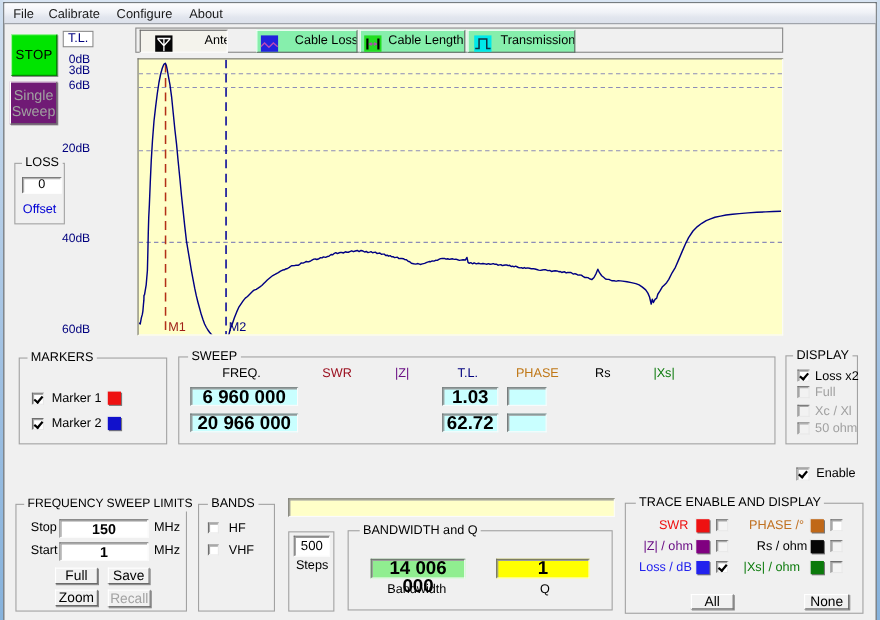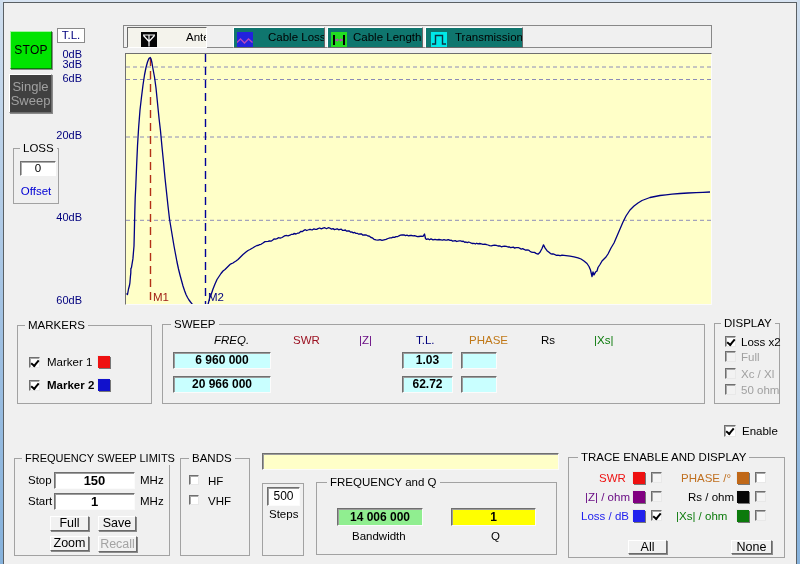--- a/index.html
+++ b/index.html
@@ -8,54 +8,60 @@
 #fL{left:0;top:0;width:3px;height:564px;background:linear-gradient(#cfdeee,#9fc0e2 60%,#86b2dc);}
 #fR{left:797px;top:0;width:3px;height:564px;background:linear-gradient(#cfdeee,#9fc0e2 60%,#86b2dc);}
 #fT{left:0;top:0;width:800px;height:2px;background:#d8e4f2;}
 #dL{left:3px;top:2px;width:1px;height:562px;background:#5a6064;}
 #dR{left:796px;top:2px;width:1px;height:562px;background:#5a6064;}
 #dT{left:3px;top:2px;width:794px;height:1px;background:#5a6064;}
 #menubar{left:4px;top:3px;width:792px;height:19px;background:linear-gradient(#fdfdfe,#f0f2f7 45%,#e2e6ee 70%,#dce1eb);border-bottom:1px solid #979ca4;font-size:11.7px;color:#1a1a1a;}
 #menubar span{position:absolute;top:3px;}
 
 #tbar{left:123px;top:25px;width:589px;height:23px;border:1px solid #888;background:#f0f0f0;}
-.tbtn{position:absolute;top:27px;height:21px;background:#0f766e;border:1px solid;border-color:#fff #696969 #696969 #fff;overflow:hidden;}
+.tbtn{position:absolute;top:27px;height:21px;background:#86efac;border:1px solid;border-color:#fff #696969 #696969 #fff;overflow:hidden;}
 .tbtn.sel{background:#f4f3ec;border-color:#696969 #fff #fff #696969;}
 .tbtn .txt{position:absolute;top:3px;font-size:11.5px;color:#000;white-space:nowrap;}
 .ticon{position:absolute;top:4px;width:16px;height:16px;}
 
 #stop{left:10px;top:31px;width:42px;height:38px;background:#00e400;border:1px solid;border-color:#9ff39f #077a07 #077a07 #9ff39f;box-shadow:1px 1px 0 #8a8a8a;color:#000;font-size:12px;letter-spacing:0.3px;text-align:center;line-height:36px;}
-#single{left:9px;top:74px;width:43px;height:39px;background:#404040;border:1px solid;border-color:#fff #6f6f6f #6f6f6f #fff;box-shadow:1px 1px 0 #8a8a8a;color:#a0a0a0;font-size:13px;text-align:center;line-height:14px;padding-top:5px;}
+#single{left:9px;top:74px;width:43px;height:39px;background:#701a75;border:1px solid;border-color:#fff #6f6f6f #6f6f6f #fff;box-shadow:1px 1px 0 #8a8a8a;color:#a0a0a0;font-size:13px;text-align:center;line-height:14px;padding-top:5px;}
 #tlbox{left:57px;top:28px;width:28px;height:15px;background:#fff;border:1px solid #8a8a8a;color:#00007e;font-size:11.5px;text-align:center;line-height:13px;}
 .dbl{position:absolute;width:40px;text-align:right;color:#00007e;font-size:11px;}
 
 .gb{position:absolute;border:1px solid #a2a2a2;}
 .gl{position:absolute;top:-7px;background:#f0f0f0;font-size:11.5px;color:#000;padding:0 3px;white-space:nowrap;line-height:13px;}
 #lossbox{left:20px;top:161px;width:36px;height:15px;background:#fff;border:1px solid;border-color:#6f6f6f #fff #fff #6f6f6f;box-shadow:inset 1px 1px 0 #adadad;text-align:center;font-size:11.5px;line-height:13px;color:#000;}
 #offset{left:13px;top:185px;width:46px;text-align:center;color:#0000d4;font-size:11.5px;}
 
 #chart{left:125px;top:53px;width:587px;height:252px;background:#ffffc8;border:1px solid;border-color:#6f6f6f #fbfbfb #fbfbfb #6f6f6f;overflow:hidden;text-align:center;}
 
-.vbox{position:absolute;border:1px solid;border-color:#6f6f6f #fbfbfb #fbfbfb #6f6f6f;box-shadow:inset 1px 1px 0 #9c9c9c;text-align:center;font-weight:bold;font-size:12px;color:#000;}
+.vbox{position:absolute;border:1px solid;border-color:#6f6f6f #fbfbfb #fbfbfb #6f6f6f;box-shadow:inset 1px 1px 0 #9c9c9c;text-align:center;font-weight:bold;font-size:17px;color:#000;}
 .ebox{position:absolute;background:#fff;border:1px solid;border-color:#6f6f6f #fbfbfb #fbfbfb #6f6f6f;box-shadow:inset 1px 1px 0 #9c9c9c;text-align:center;font-weight:bold;font-size:13px;color:#000;}
 .lbl{position:absolute;font-size:11.5px;color:#000;white-space:nowrap;}
 
 .cb{position:absolute;width:11px;height:11px;background:#fff;border:1px solid;border-color:#6f6f6f #e8e8e8 #e8e8e8 #6f6f6f;box-shadow:inset 1px 1px 0 #a8a8a8;}
 .cb.on:after{content:"";position:absolute;left:1px;top:2px;width:6px;height:3px;border-left:2px solid #000;border-bottom:2px solid #000;transform:rotate(-50deg);}
 .cb.dis{background:#f2f2f2;}
 .csq{position:absolute;width:12px;height:12px;box-shadow:1px 1px 0 #777,-1px -1px 0 #e9e9e9;}
 .btn{position:absolute;background:#f1f1f1;border:1px solid;border-color:#fff #6a6a6a #6a6a6a #fff;box-shadow:1px 1px 0 #8a8a8a;font-size:12.5px;color:#000;text-align:center;}
 </style></head><body>
 <div id="win">
 <div class="abs" id="fT"></div>
     <div class="abs" id="fL"></div>
     <div class="abs" id="fR"></div>
 <div class="abs" id="dT"></div>
     <div class="abs" id="dL"></div>
     <div class="abs" id="dR"></div>
+<div class="abs" id="menubar">
+      <span style="left:8px">File</span>
+      <span style="left:40px">Calibrate</span>
+      <span style="left:102px">Configure</span>
+      <span style="left:168px">About</span>
+    </div>
 
 <div class="abs" id="tbar"></div>
 <div class="tbtn sel" style="left:127px;width:80px;">
  <svg class="ticon" style="left:13px" viewBox="0 0 16 16">
         <rect width="16" height="16" fill="#050505"></rect>
         <path d="M2 3 L14 3 M2.5 3.5 L8 9.5 L13.5 3.5 M8 3 L8 14.5" stroke="#fff" stroke-width="1.2" fill="none"></path>
       </svg>
  <span class="txt" style="left:58px">Antenna</span>
     </div>
 <div class="tbtn" style="left:233px;width:92px;">
@@ -114,27 +120,27 @@
 <text x="82" y="247" font-size="11.5" fill="#000080" font-family="Liberation Sans">M2</text>
 </svg></div>
 
 <div class="gb" style="left:17px;top:325px;width:135px;height:79px;">
       <span class="gl" style="left:7px">MARKERS</span>
     </div>
 <div class="cb on" style="left:29px;top:357px;"></div>
 <div class="lbl" style="left:47px;top:356px;">Marker 1</div>
 <div class="csq" style="left:98px;top:356px;background:#ee1111;"></div>
 <div class="cb on" style="left:29px;top:380px;"></div>
-<div class="lbl" style="left:47px;top:379px;font-weight:bold;">Marker 2</div>
+<div class="lbl" style="left:47px;top:379px;">Marker 2</div>
 <div class="csq" style="left:98px;top:379px;background:#1111cc;"></div>
 
 <div class="gb" style="left:162px;top:324px;width:543px;height:80px;">
       <span class="gl" style="left:8px">SWEEP</span>
     </div>
-<div class="lbl" style="left:214px;top:334px;font-style:italic;">FREQ.</div>
+<div class="lbl" style="left:202px;top:334px;">FREQ.</div>
 <div class="lbl" style="left:293px;top:334px;color:#9c1222;">SWR</div>
 <div class="lbl" style="left:359px;top:334px;color:#6a0d84;">|Z|</div>
 <div class="lbl" style="left:416px;top:334px;color:#00007e;">T.L.</div>
 <div class="lbl" style="left:469px;top:334px;color:#c07818;">PHASE</div>
 <div class="lbl" style="left:541px;top:334px;">Rs</div>
 <div class="lbl" style="left:594px;top:334px;color:#0b7a0b;">|Xs|</div>
 <div class="vbox" style="left:173px;top:352px;width:98px;height:17px;background:#c9ffff;line-height:15px;">6 960 000</div>
 <div class="vbox" style="left:173px;top:376px;width:98px;height:17px;background:#c9ffff;line-height:15px;">20 966 000</div>
 <div class="vbox" style="left:402px;top:352px;width:51px;height:17px;background:#c9ffff;line-height:15px;">1.03</div>
 <div class="vbox" style="left:402px;top:376px;width:51px;height:17px;background:#c9ffff;line-height:15px;">62.72</div>
@@ -178,21 +184,21 @@
 <div class="cb" style="left:189px;top:495px;width:10px;height:10px;"></div>
 <div class="lbl" style="left:208px;top:495px;">VHF</div>
 
 <div class="vbox" style="left:262px;top:453px;width:297px;height:17px;background:#ffffc8;"></div>
 
 <div class="gb" style="left:262px;top:483px;width:42px;height:73px;"></div>
 <div class="ebox" style="left:267px;top:487px;width:33px;height:19px;font-weight:normal;font-size:12px;line-height:17px;">500</div>
 <div class="lbl" style="left:269px;top:508px;">Steps</div>
 
 <div class="gb" style="left:316px;top:482px;width:241px;height:73px;">
-      <span class="gl" style="left:10px">FREQUENCY and Q</span>
+      <span class="gl" style="left:10px">BANDWIDTH and Q</span>
     </div>
 <div class="vbox" style="left:337px;top:508px;width:86px;height:18px;background:#90ee90;line-height:16px;">14 006 000</div>
 <div class="lbl" style="left:352px;top:530px;">Bandwidth</div>
 <div class="vbox" style="left:451px;top:508px;width:85px;height:18px;background:#ffff00;line-height:16px;">1</div>
 <div class="lbl" style="left:491px;top:530px;">Q</div>
 
 <div class="gb" style="left:568px;top:457px;width:217px;height:101px;">
       <span class="gl" style="left:9px">TRACE ENABLE AND DISPLAY</span>
     </div>
 <div class="lbl" style="left:599px;top:472px;color:#ee1111;">SWR</div>

